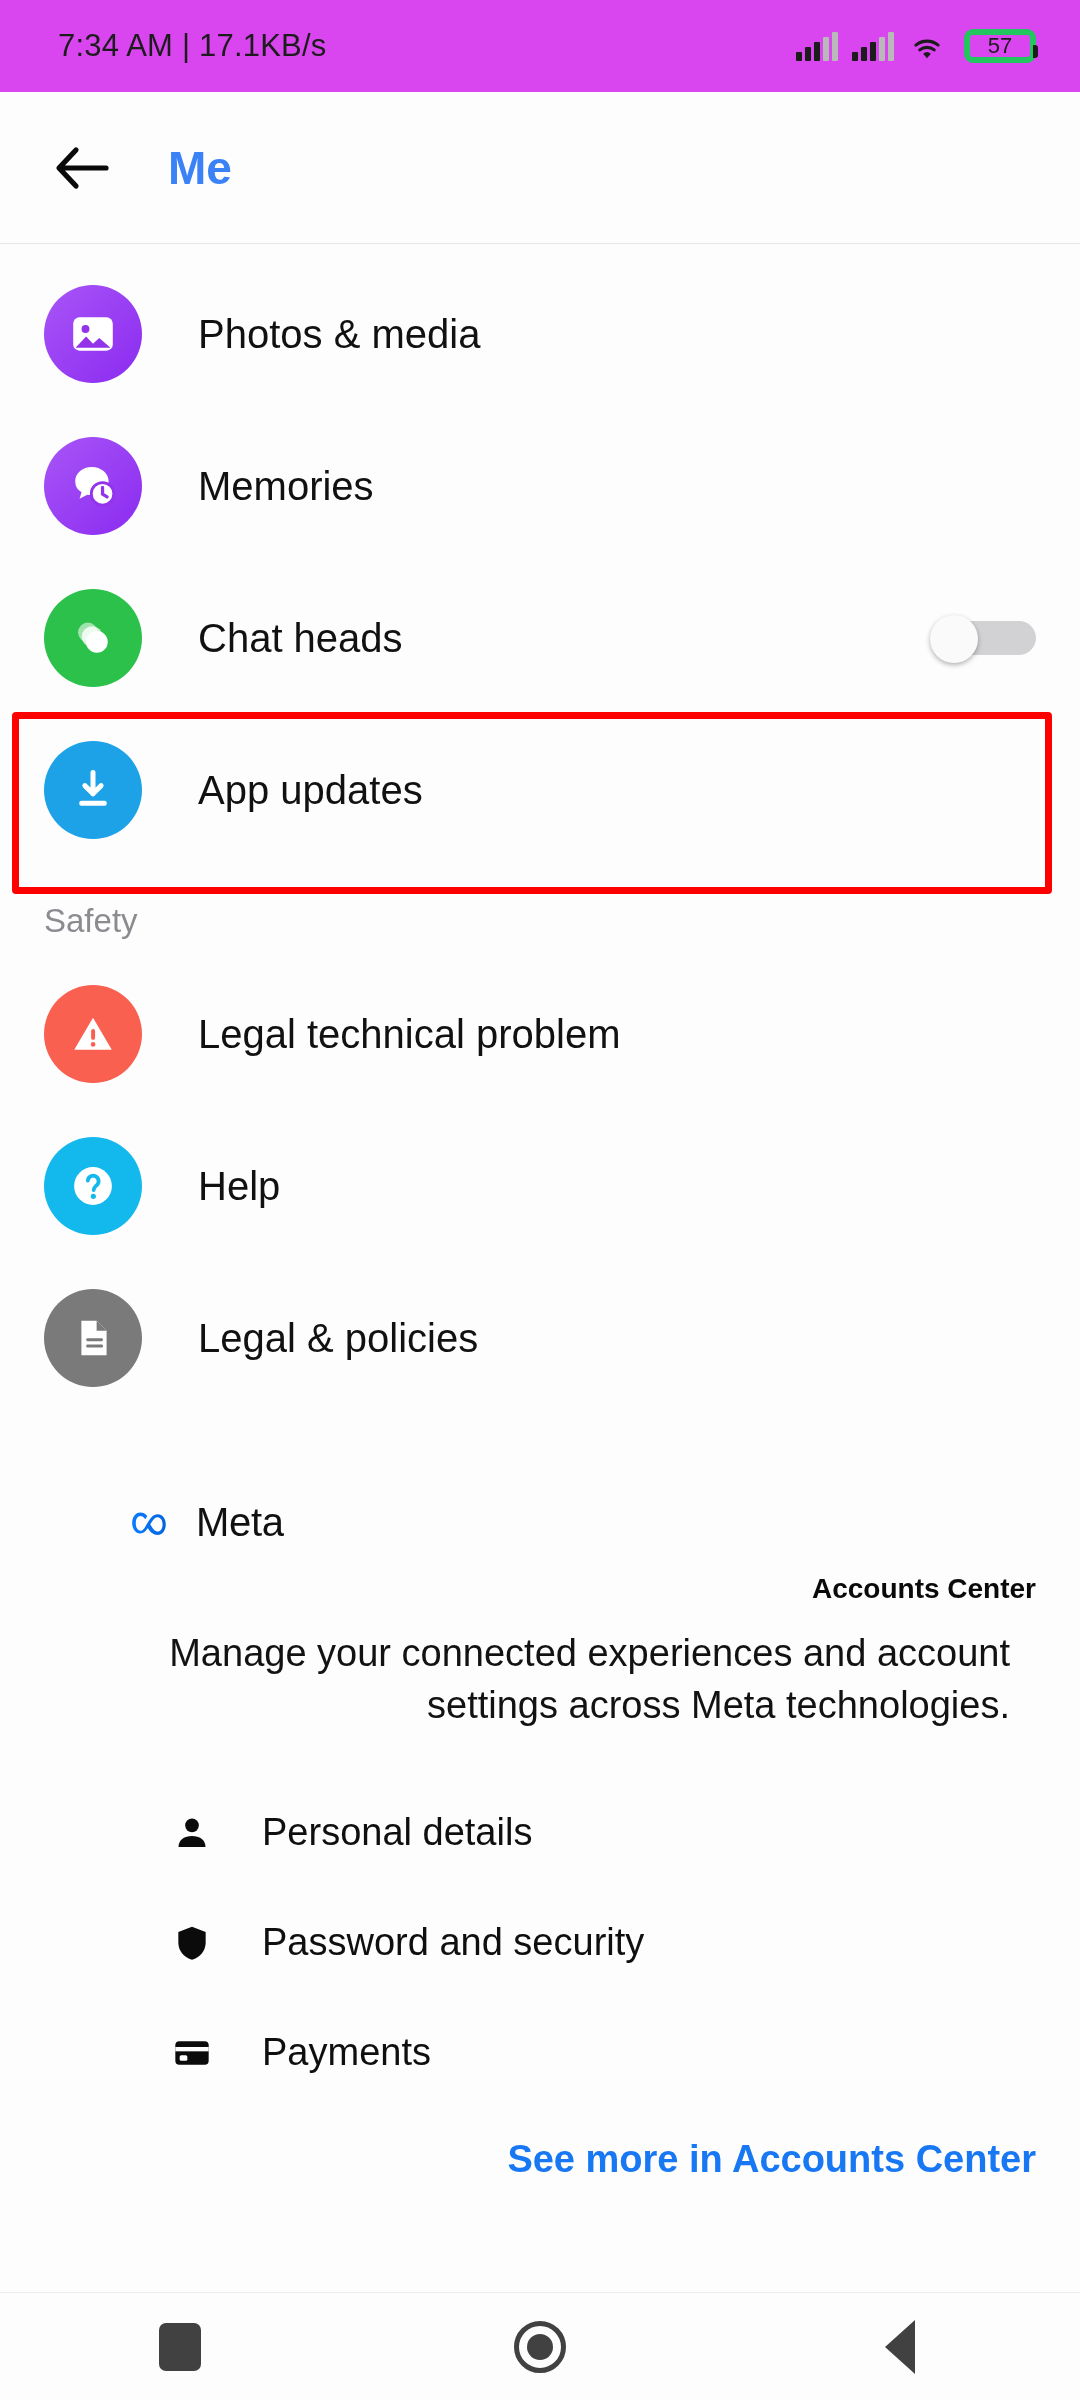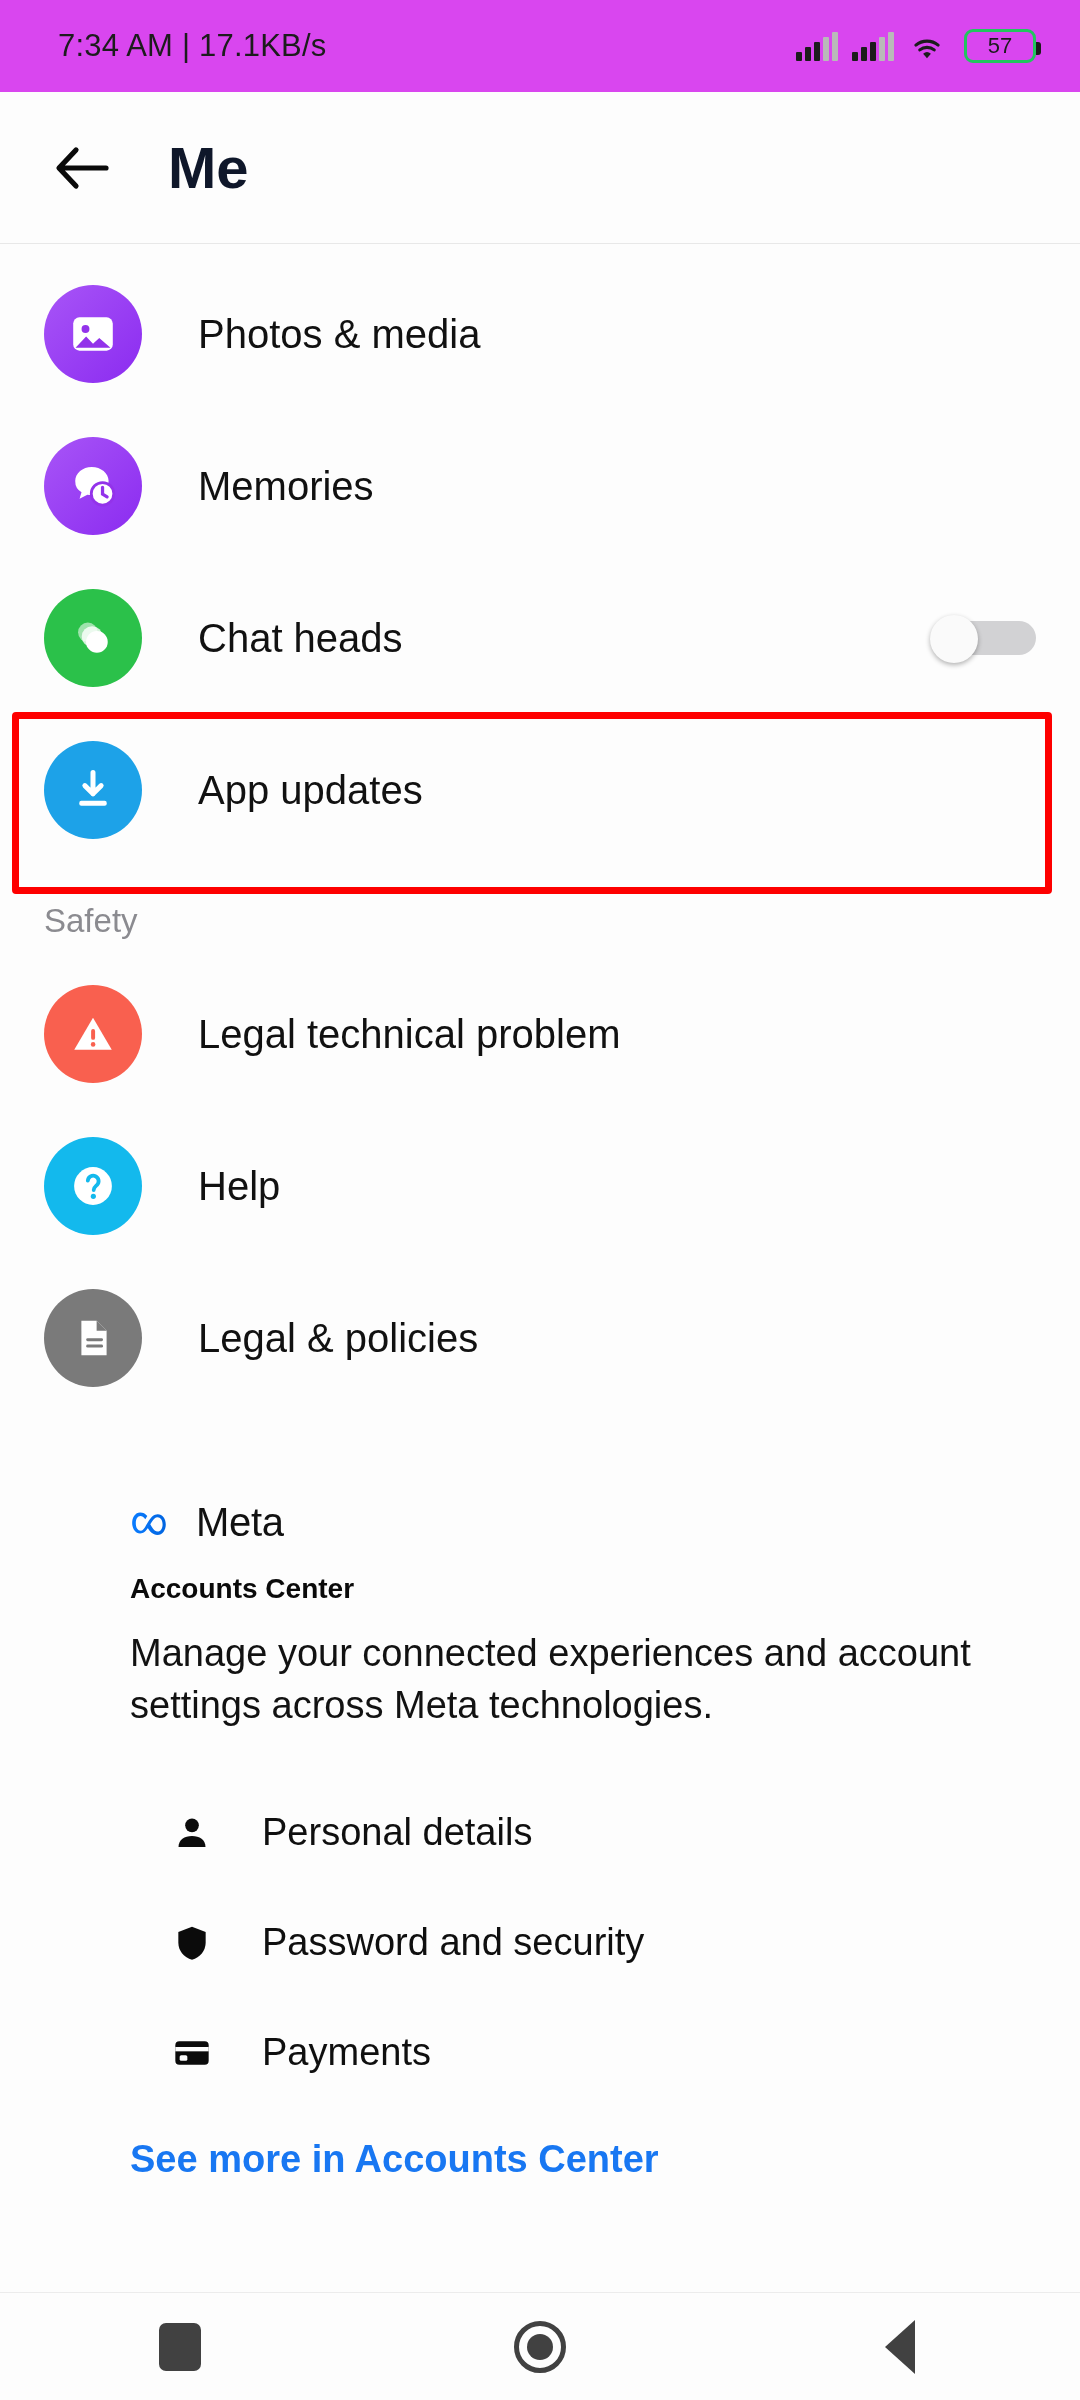--- a/index.html
+++ b/index.html
@@ -20,36 +20,36 @@
   .status-left { font-size:31px; color:#1c1c1c; letter-spacing:.2px; white-space:nowrap; }
   .status-right { display:flex; align-items:center; gap:14px; }
   .sig { display:flex; align-items:flex-end; gap:3px; height:30px; }
   .sig i { width:6px; background:#1c1c1c; border-radius:1px; display:block; }
   .sig i:nth-child(1){ height:9px; }
   .sig i:nth-child(2){ height:14px; }
   .sig i:nth-child(3){ height:19px; }
   .sig i:nth-child(4){ height:24px; background:#b9b9b9; }
   .sig i:nth-child(5){ height:29px; background:#b9b9b9; }
   .battery {
-    width:72px; height:34px; border:3px solid #22c55e; border-radius:9px;
+    width:72px; height:34px; border:6px solid #22c55e; border-radius:9px;
     display:flex; align-items:center; justify-content:center;
     font-size:22px; color:#1c1c1c; position:relative; margin-left:4px;
   }
   .battery::after {
     content:""; position:absolute; right:-8px; top:10px;
     width:5px; height:13px; background:#1c1c1c; border-radius:0 3px 3px 0;
   }
 
   
   .appbar {
     height:152px; display:flex; align-items:center; padding:0 0 0 44px;
     border-bottom:1px solid #e8e8e8; background:#fdfdfd;
   }
   .back-btn { width:76px; height:76px; display:flex; align-items:center; justify-content:center; cursor:pointer; }
-  .appbar-title { font-size:58px; font-weight:bold; color:#0f172a; margin-left:48px; }
+  .appbar-title { font-size:46px; font-weight:bold; color:#3b82f6; margin-left:48px; }
 
   
   .list { padding-top:14px; }
   .row {
     display:flex; align-items:center; height:152px; padding:0 44px 0 44px;
     position:relative; cursor:pointer;
   }
   .av {
     width:98px; height:98px; border-radius:50%;
     display:flex; align-items:center; justify-content:center; flex:none;
@@ -82,21 +82,21 @@
     position:absolute; left:12px; right:28px; top:712px; height:182px;
     border:7px solid #fe0000; border-radius:4px; pointer-events:none; z-index:5;
   }
 
   
   .section-title {
     font-size:33px; color:#8b8b90; padding:36px 44px 18px 44px; font-weight:normal;
   }
 
   
-  .meta-block { padding:86px 18px 0 130px; }
+  .meta-block { padding:86px 44px 0 130px;text-align:right; }
   .meta-brand { display:flex; align-items:center; gap:14px; margin-bottom:28px; }
   .meta-word { font-size:40px; color:#111; letter-spacing:-.3px; }
   .meta-h { font-size:28px; font-weight:bold; color:#0a0a0a; margin-bottom:22px; }
   .meta-desc { font-size:38px; color:#121212; line-height:1.38; max-width:880px; }
 
   .ac-list { margin-top:46px; padding-left:36px; }
   .ac-item { display:flex; align-items:center; height:110px; cursor:pointer; }
   .ac-icon { width:52px; display:flex; align-items:center; justify-content:center; flex:none; }
   .ac-label { font-size:38px; color:#0f0f0f; margin-left:44px; }
 

